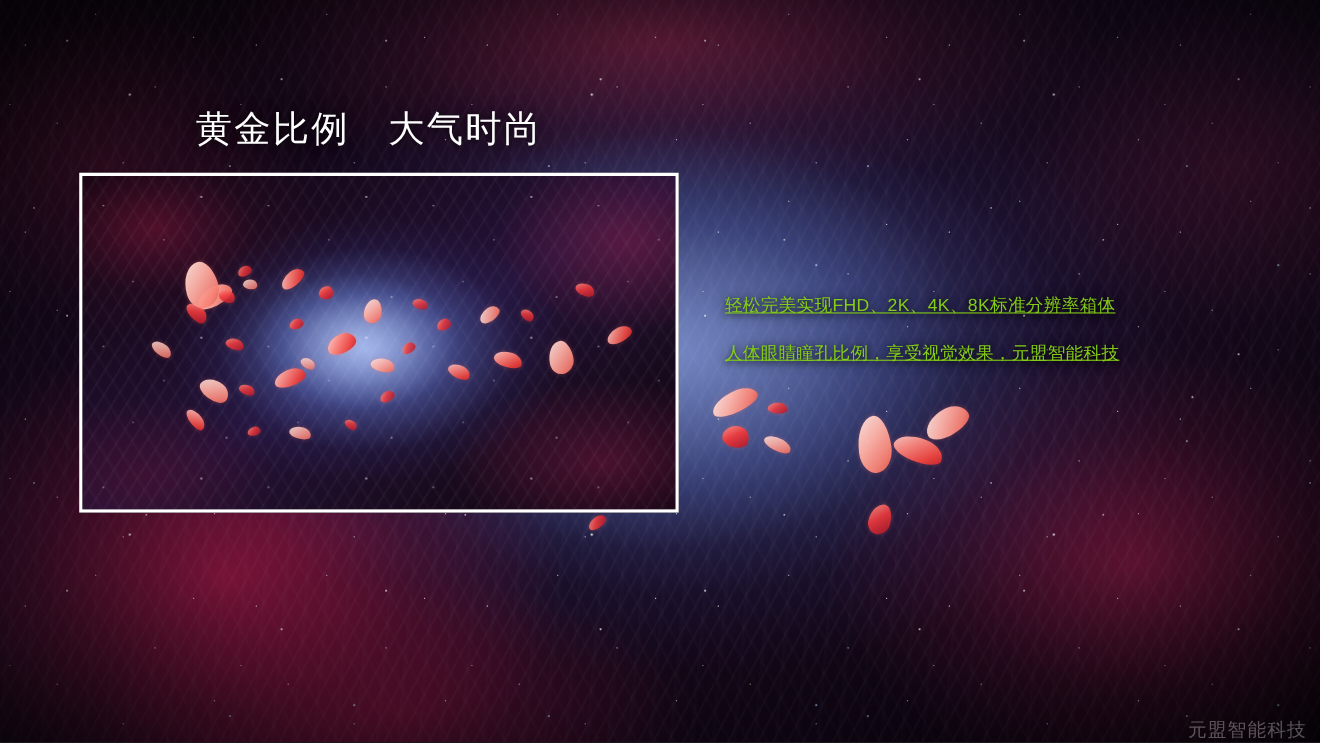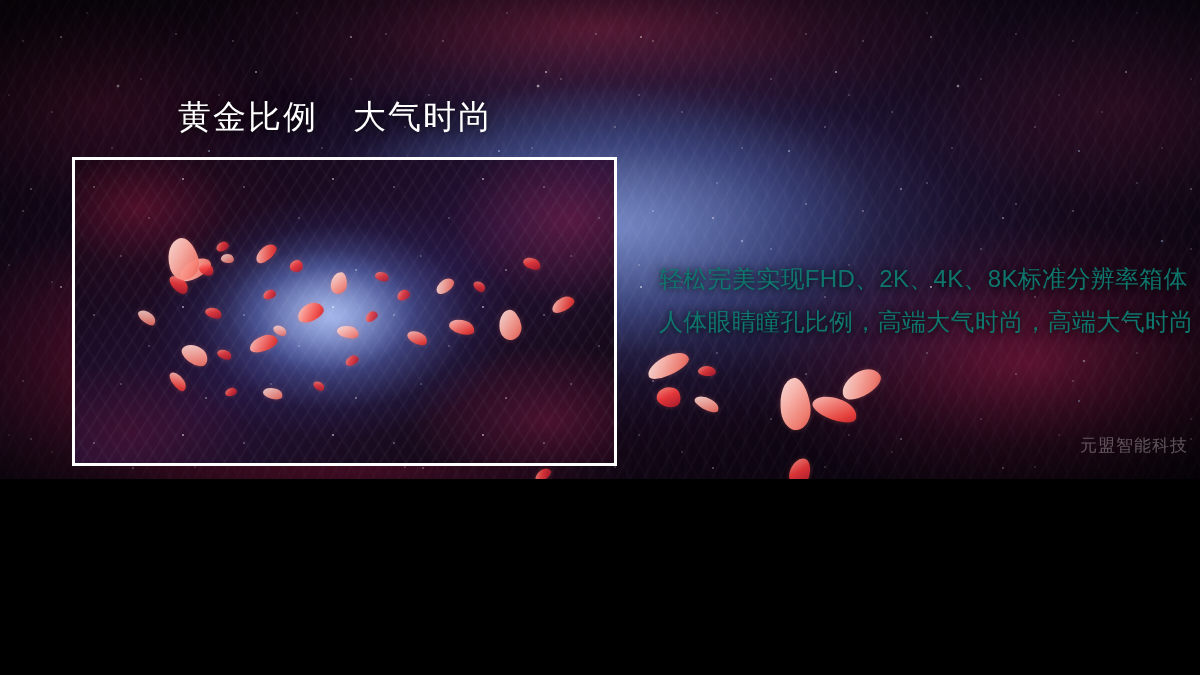--- a/index.html
+++ b/index.html
@@ -7,21 +7,21 @@
     padding: 0;
     background: #000;
   }
   body {
     font-family: "Liberation Sans", sans-serif;
   }
 
   #slide {
     position: relative;
     width: 1200px;
-    height: 479px;
+    height: 675px;
     overflow: hidden;
     background: #0a0308;
   }
 
   
   .bg-layer {
     position: absolute;
     inset: 0;
     pointer-events: none;
   }
@@ -162,33 +162,34 @@
   }
 
   
   .body-text {
     position: absolute;
     left: 659px;
     top: 257px;
     width: 500px;
   }
   .body-line {
-    color: #0f766e;
-    font-size: 24px;
+    color: #84cc16;
+    font-size: 16px;
     line-height: 43px;
     letter-spacing: 0.3px;
     white-space: nowrap;
     text-shadow: 0 1px 6px rgba(0,0,0,0.72), 0 0 14px rgba(0,0,0,0.48);
+    text-decoration: underline;
   }
 
   
   .watermark {
     position: absolute;
     right: 12px;
-    bottom: 22px;
+    bottom: 0;
     font-size: 17px;
     color: rgba(210,200,205,0.40);
     letter-spacing: 1px;
     white-space: nowrap;
   }
 </style>
 </head>
 <body>
 
 <div id="slide">
@@ -250,18 +251,18 @@
       <div class="petal pale" style="left: 694px; top: 398px; width: 26px; height: 12px; opacity: 0.9; transform: rotate(28deg);"></div>
       <div class="petal pale" style="left: 780px; top: 378px; width: 30px; height: 52px; opacity: 0.96; transform: rotate(-8deg);"></div>
       <div class="petal" style="left: 812px; top: 398px; width: 46px; height: 22px; opacity: 0.94; transform: rotate(22deg);"></div>
       <div class="petal pale" style="left: 840px; top: 372px; width: 42px; height: 24px; opacity: 0.95; transform: rotate(-28deg);"></div>
       <div class="petal deep" style="left: 790px; top: 458px; width: 20px; height: 28px; opacity: 0.9; transform: rotate(14deg);"></div>
       <div class="petal deep" style="left: 534px; top: 470px; width: 18px; height: 10px; opacity: 0.88; transform: rotate(-34deg);"></div>
     </div>
 
   <div class="body-text">
     <div class="body-line">轻松完美实现FHD、2K、4K、8K标准分辨率箱体</div>
-    <div class="body-line">人体眼睛瞳孔比例，高端大气时尚，高端大气时尚</div>
+    <div class="body-line">人体眼睛瞳孔比例，享受视觉效果，元盟智能科技</div>
   </div>
 
   <div class="watermark">元盟智能科技</div>
 
 </div>
 
 </body></html>

